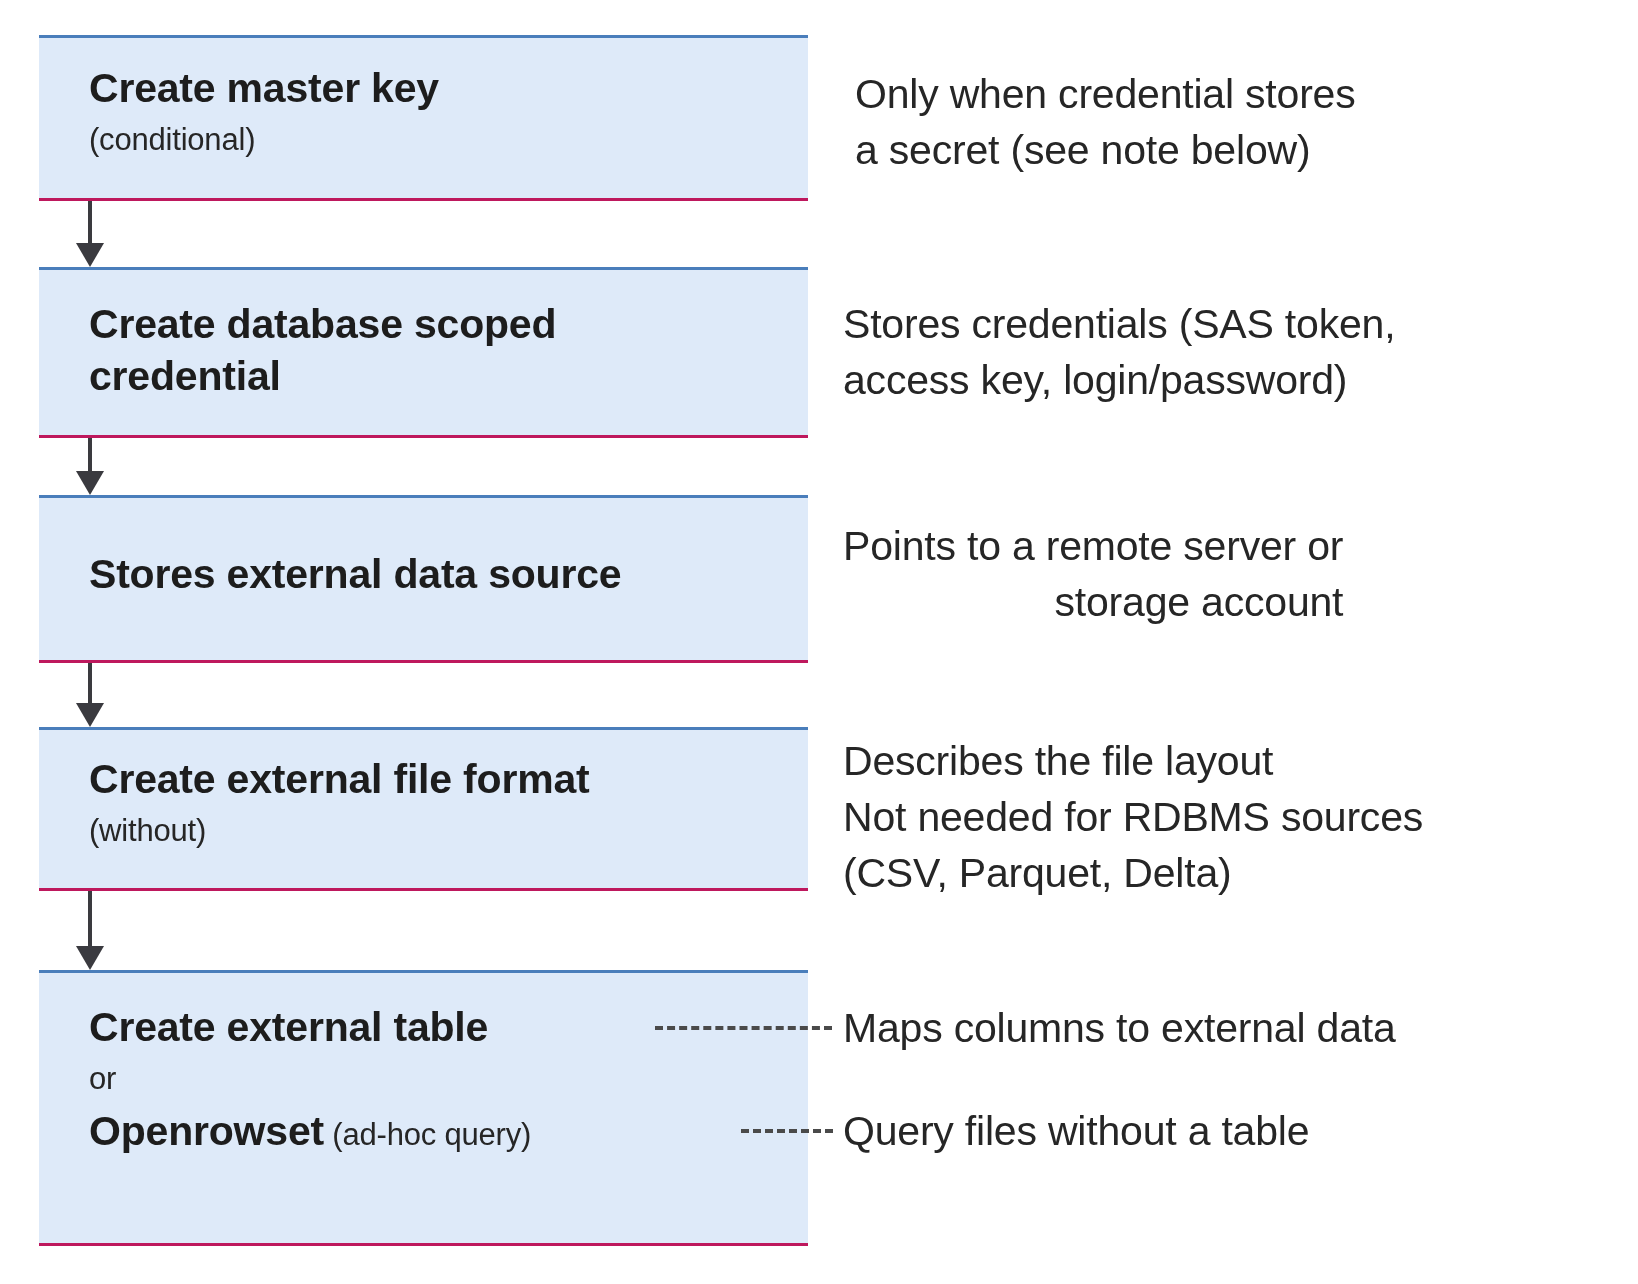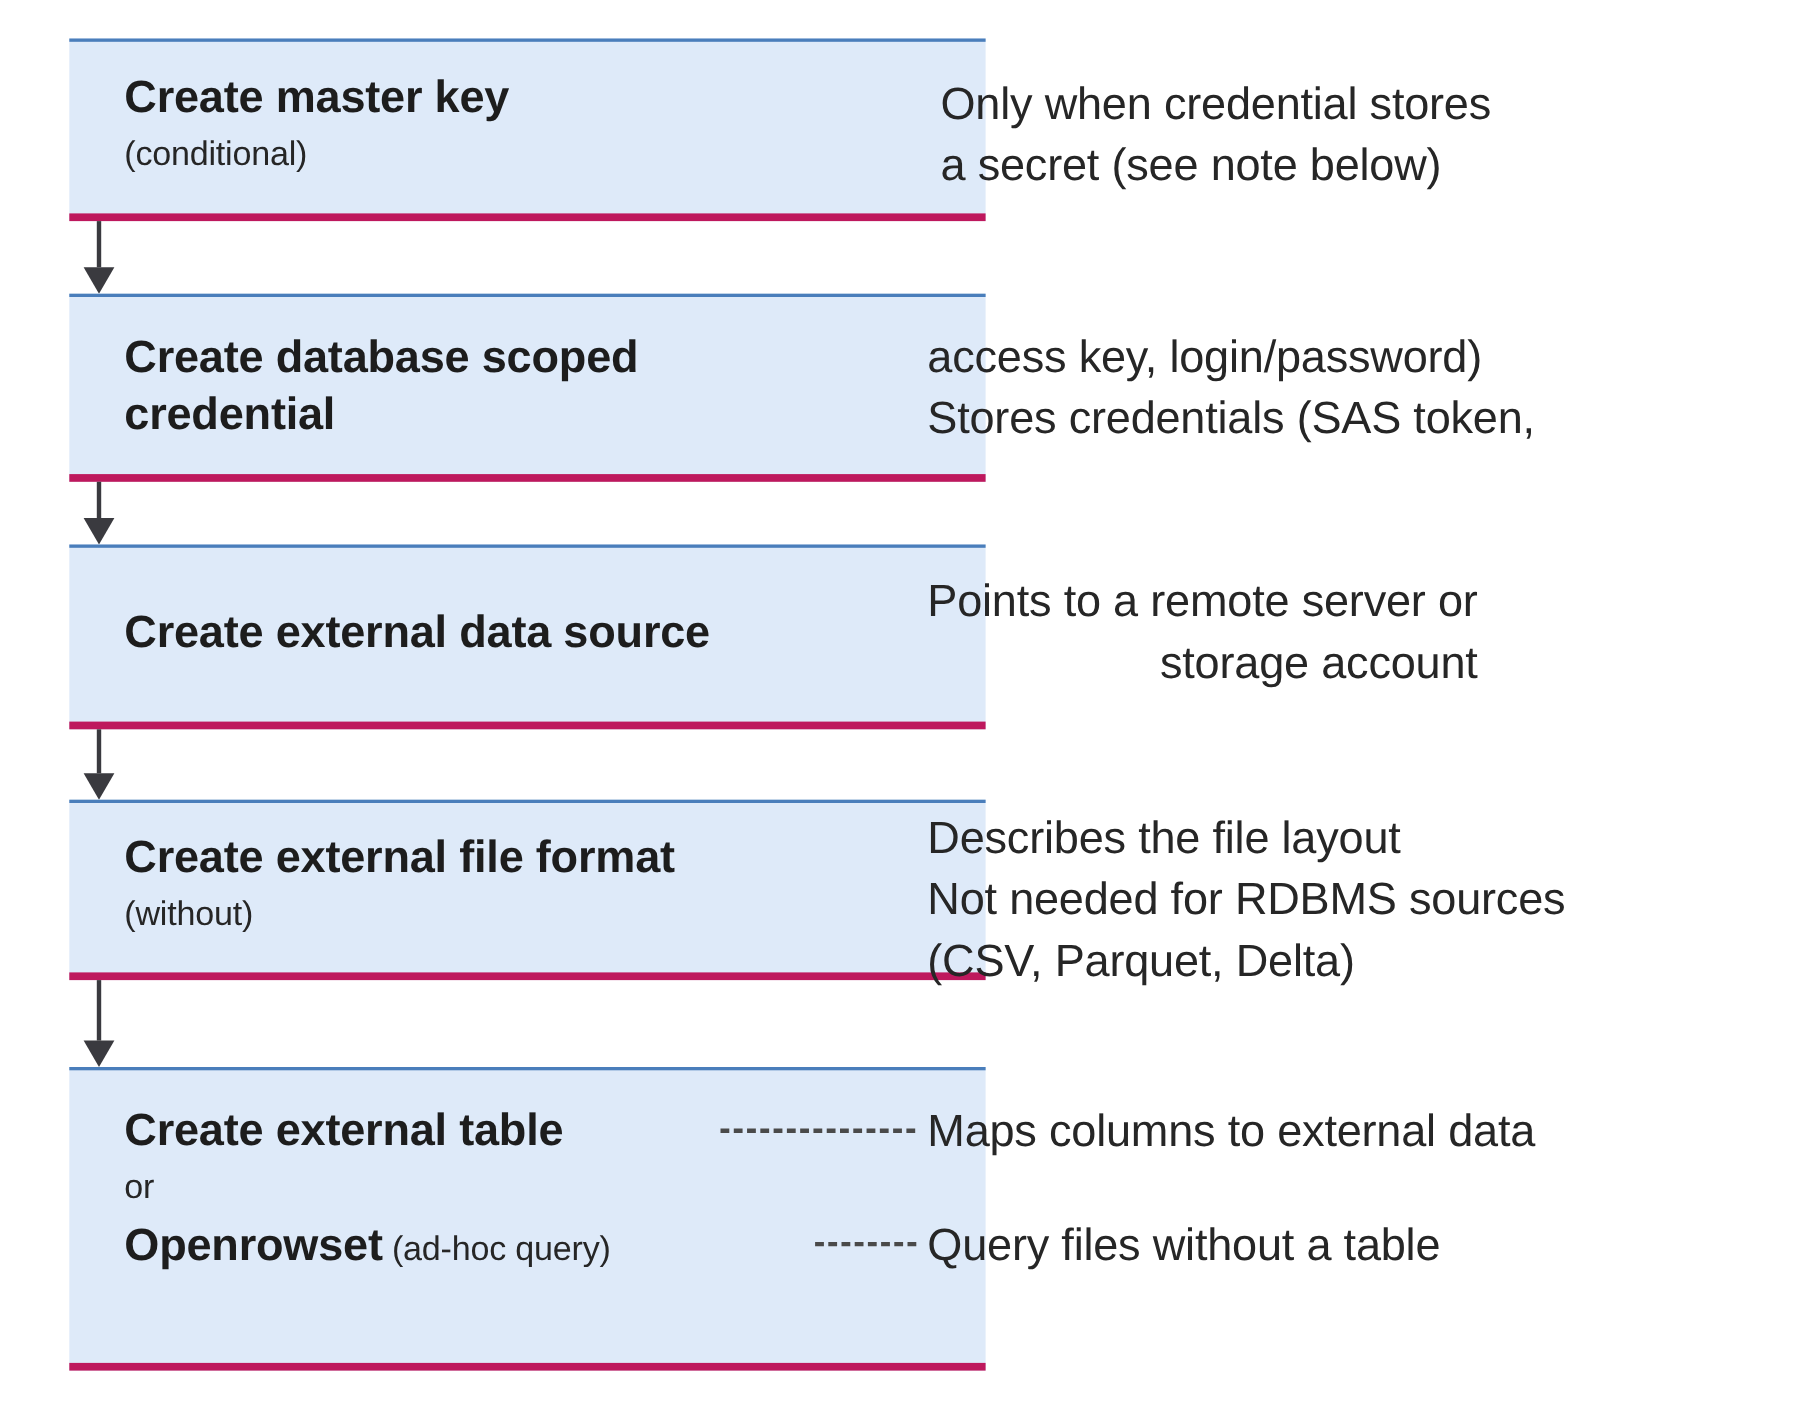--- a/index.html
+++ b/index.html
@@ -18,26 +18,25 @@
   #diagram {
     position: relative;
     width: 1638px;
     height: 1284px;
   }
 
   
   .step-box {
     position: absolute;
     left: 39px;
-    width: 833px;
+    width: 769px;
     background: #deeaf9;
     border-top: 3px solid #4a7ebb;
-    border-bottom: 7px solid #be185d;
+    border-bottom: 3px solid #be185d;
     box-sizing: border-box;
-    margin-left: 24px;
   }
   .step-box-inner {
     position: absolute;
     left: 50px;
     right: 0;
   }
   .step-title {
     font-weight: bold;
     font-size: 41px;
     line-height: 52px;
@@ -163,27 +162,27 @@
       <div class="step-title">credential</div>
     </div>
   </div>
 
   <div class="arrow" id="arrow-2">
     <div class="shaft"></div>
     <div class="head"></div>
   </div>
 
   <div class="note" id="note-scoped-cred">
+    <span class="inline-row">Stores credentials (SAS token,</span>
     <span class="inline-row">access key, login/password)</span>
-    <span class="inline-row">Stores credentials (SAS token,</span>
   </div>
 
   <div class="step-box" id="box-data-source">
     <div class="step-box-inner">
-      <div class="step-title">Create external data source</div>
+      <div class="step-title">Stores external data source</div>
     </div>
   </div>
 
   <div class="arrow" id="arrow-3">
     <div class="shaft"></div>
     <div class="head"></div>
   </div>
 
   <div class="note" id="note-data-source">
     <span class="inline-row">Points to a remote server or</span>

